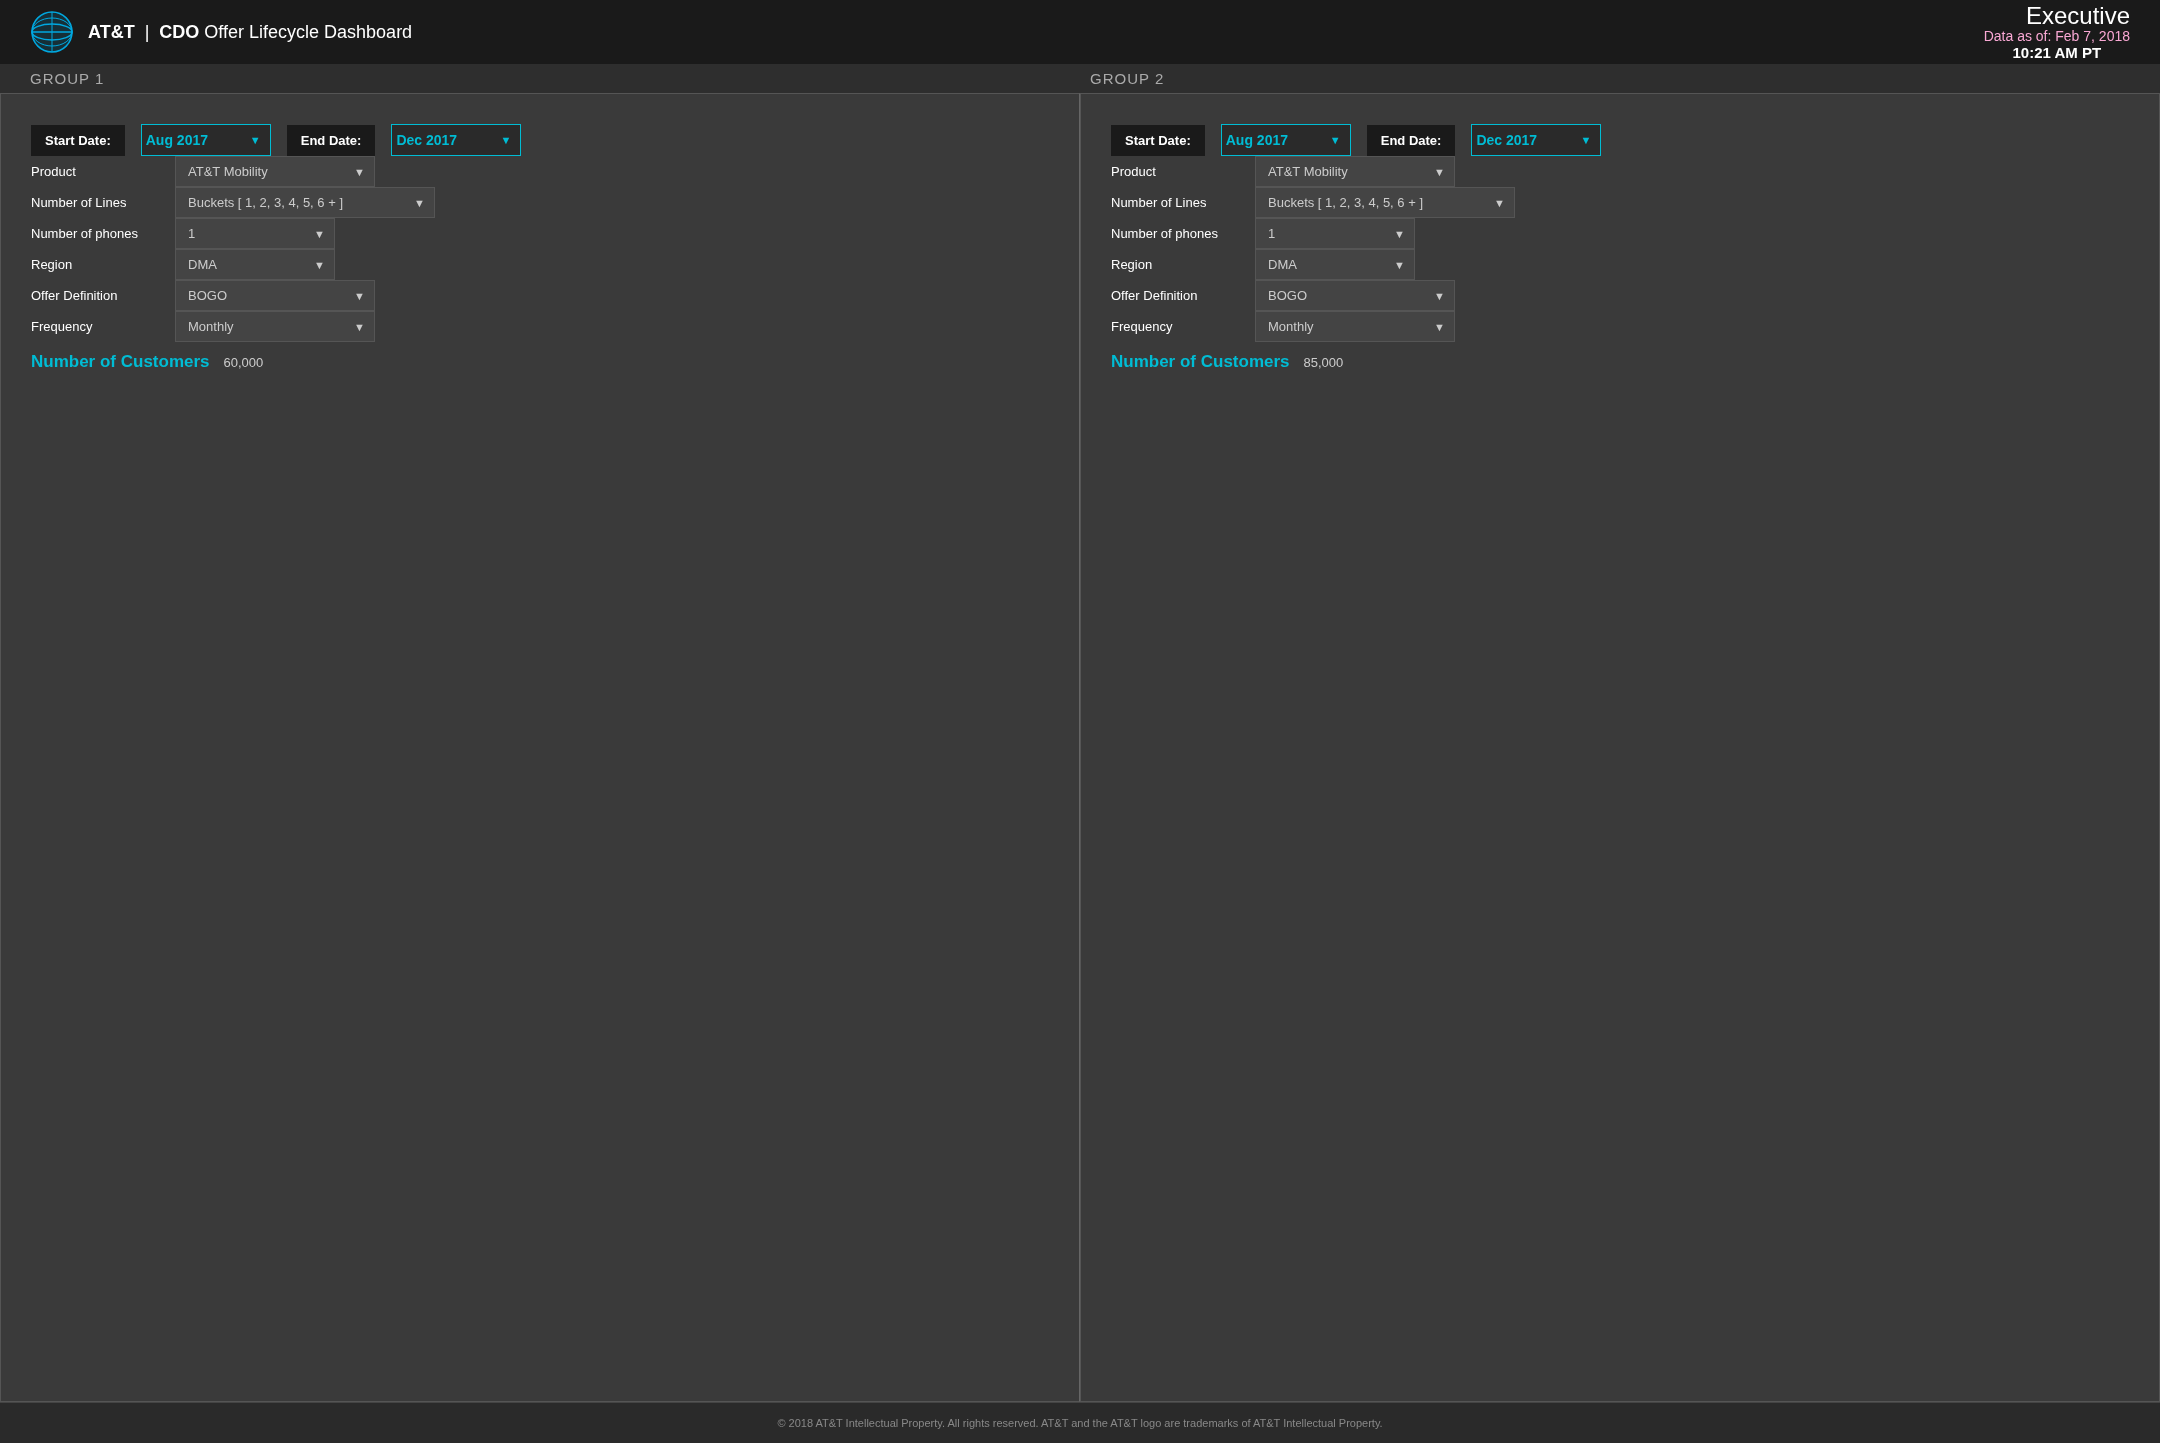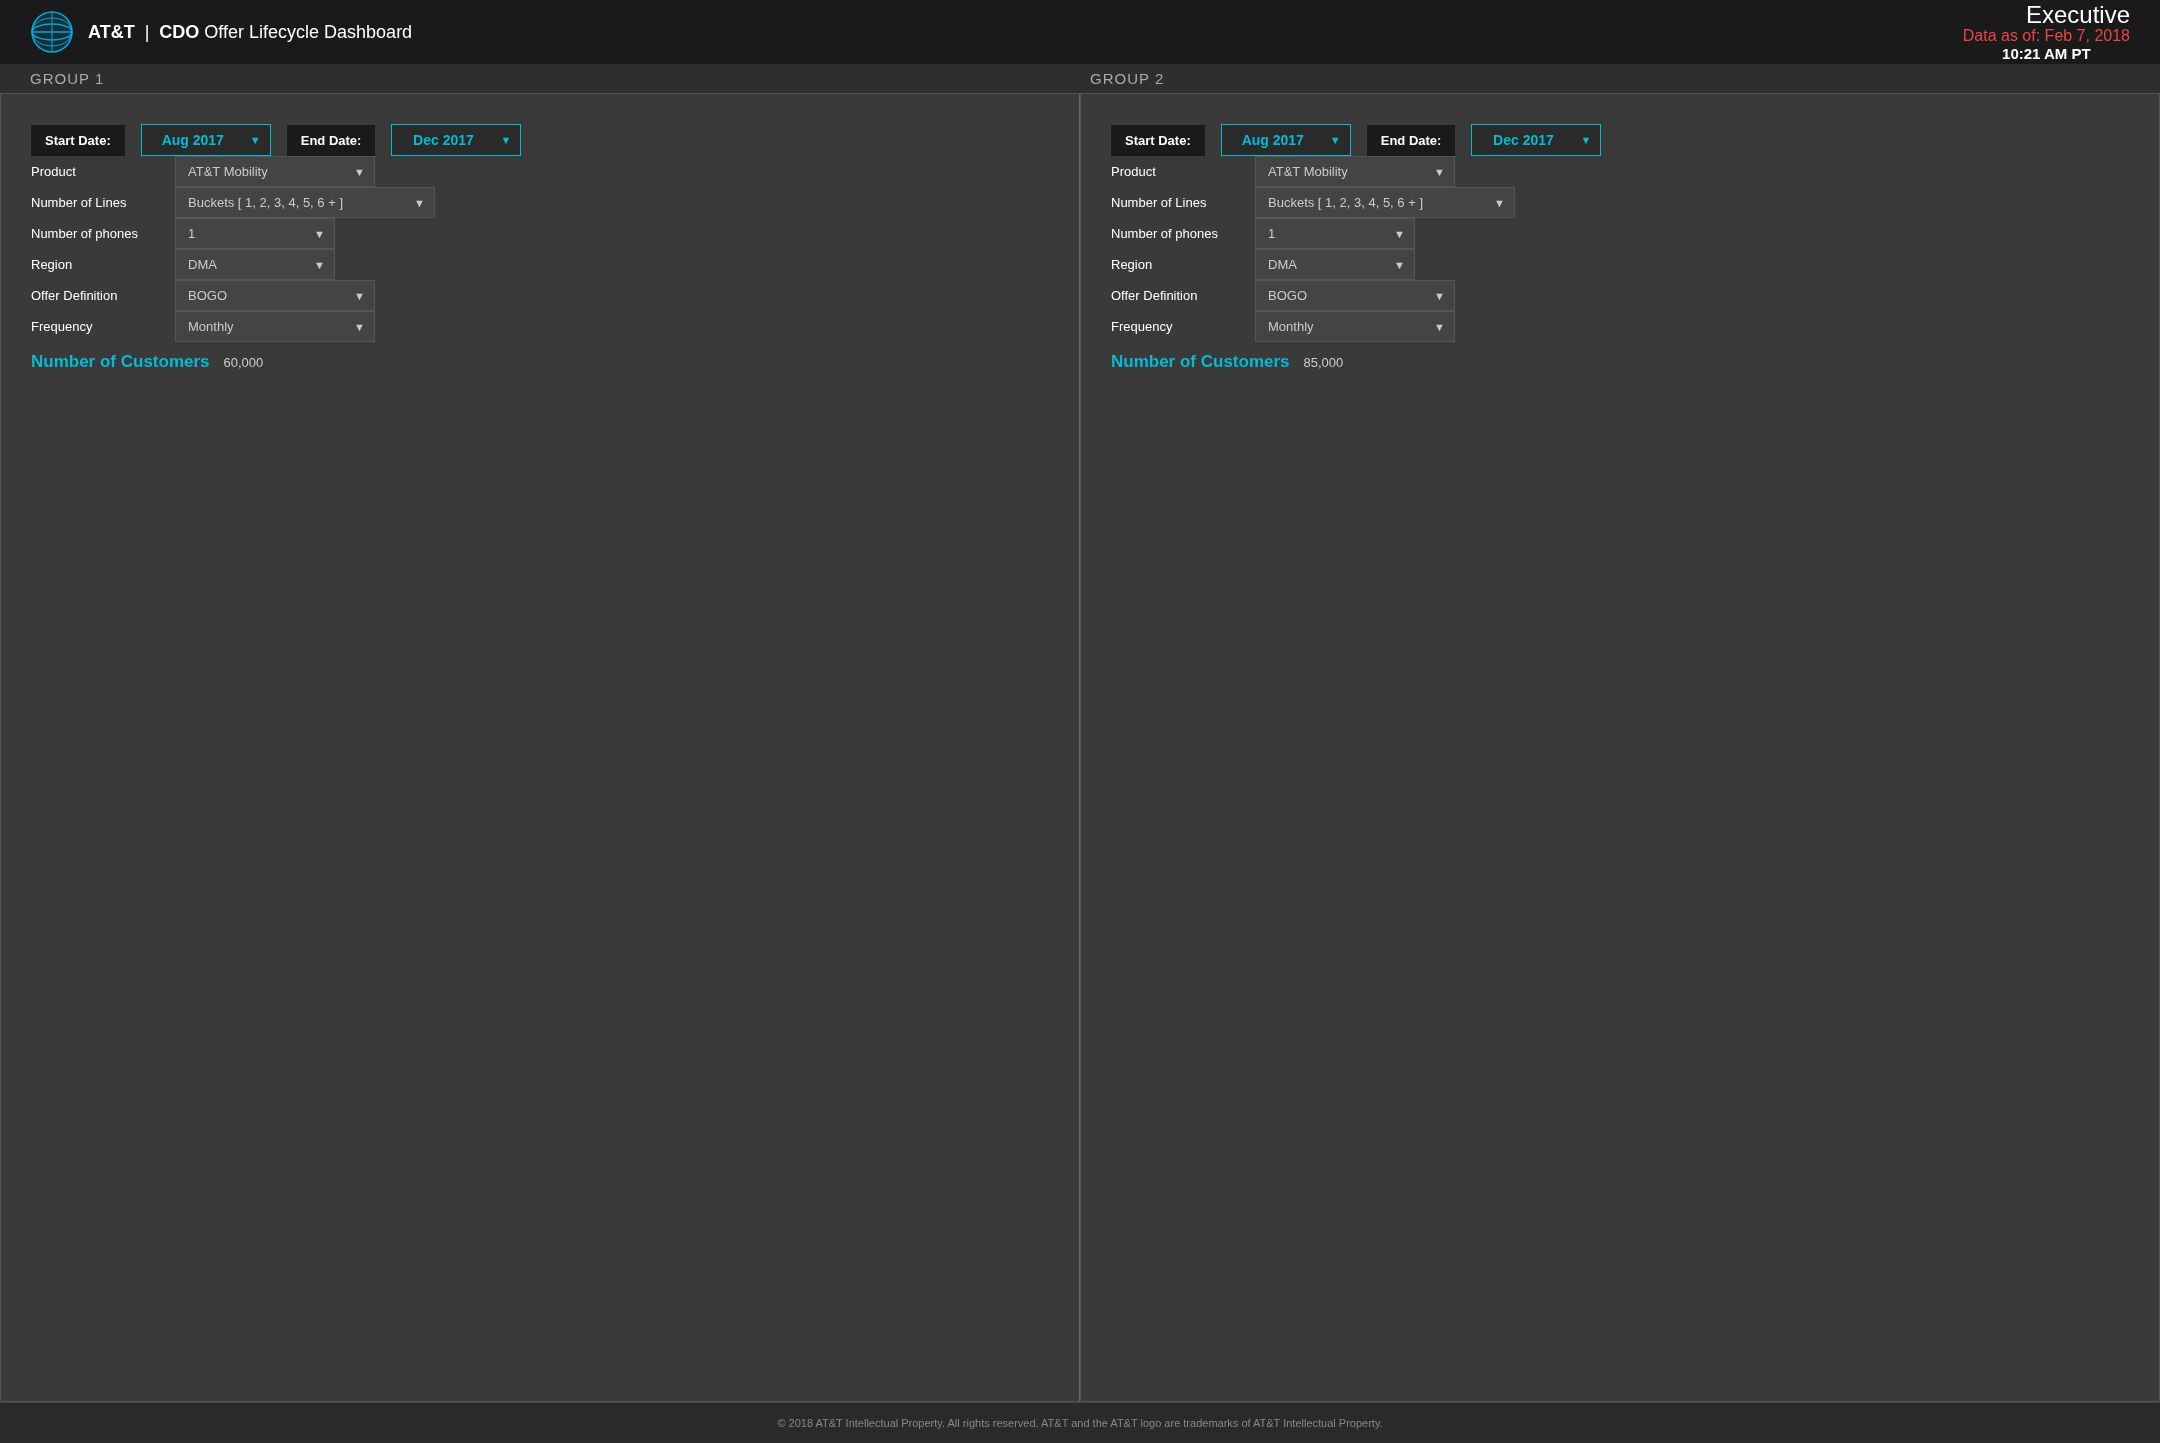--- a/index.html
+++ b/index.html
@@ -42,22 +42,22 @@
     .header-right {
       text-align: right;
     }
     .executive-label {
       font-size: 24px;
       font-weight: 400;
       color: #ffffff;
       line-height: 1;
     }
     .data-as-of {
-      font-size: 16px;
-      color: #ef4444;
+      font-size: 14px;
+      color: #f9a8d4;
     }
     .data-time {
       font-size: 15px;
       font-weight: bold;
       color: #ffffff;
       text-align: center;
     }
 
     
     .sub-header {
@@ -122,21 +122,20 @@
       background-color: #2a2a2a;
       border: 1.5px solid #00bcd4;
       color: #00bcd4;
       font-size: 14px;
       font-weight: bold;
       padding: 7px 30px 7px 4px;
       appearance: none;
       -webkit-appearance: none;
       cursor: pointer;
       min-width: 130px;
-      text-align: center;
     }
 
     
     .filter-row {
       display: flex;
       align-items: center;
       gap: 14px;
     }
     .filter-label {
       font-size: 13px;

